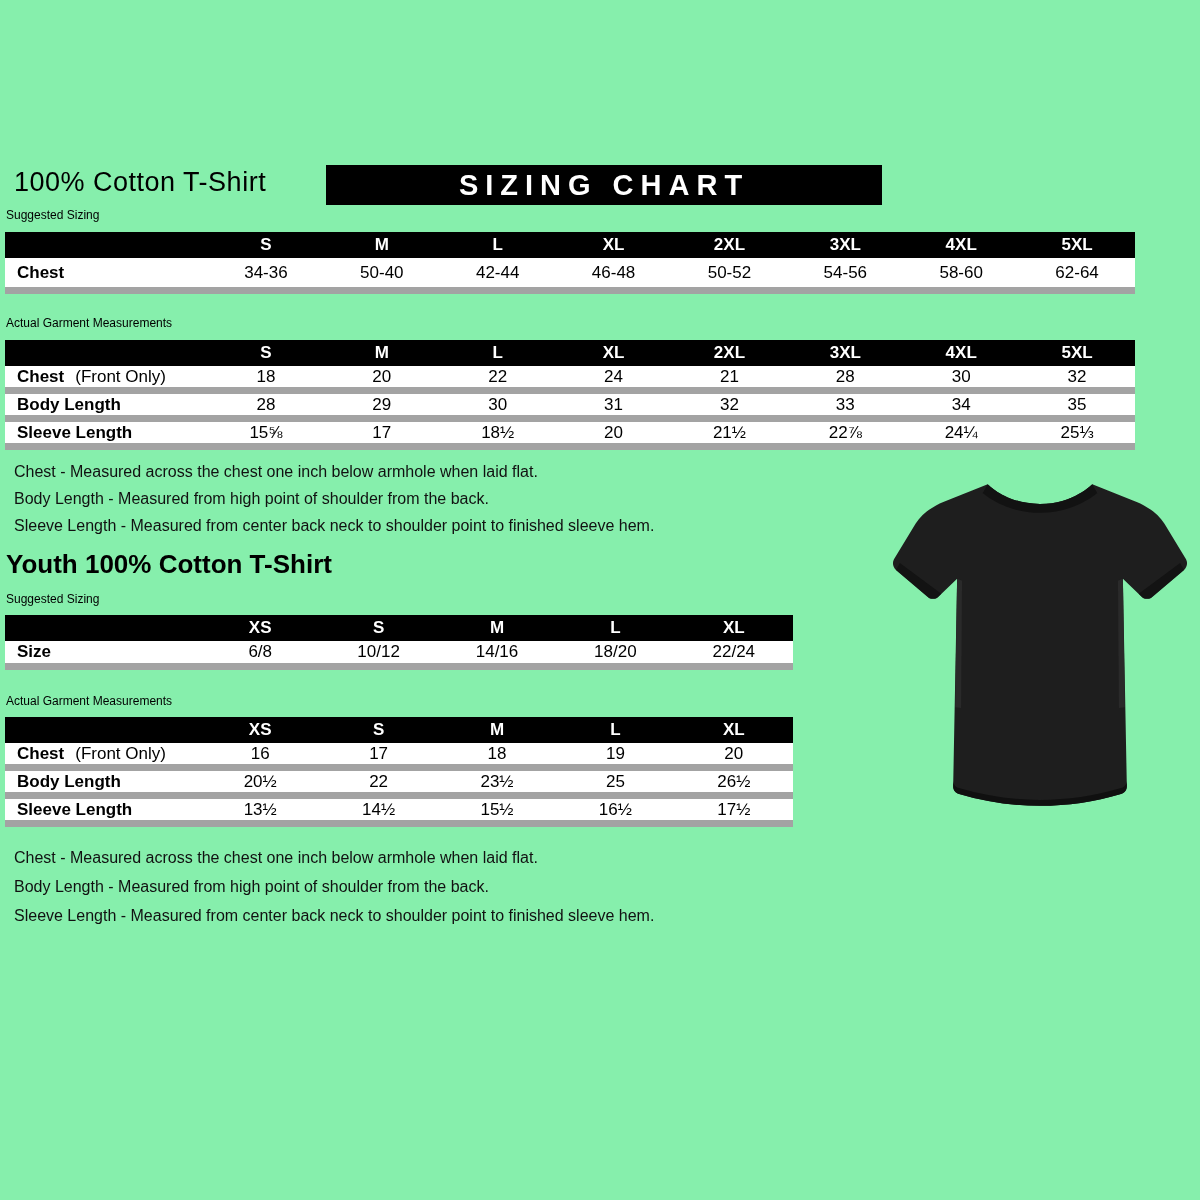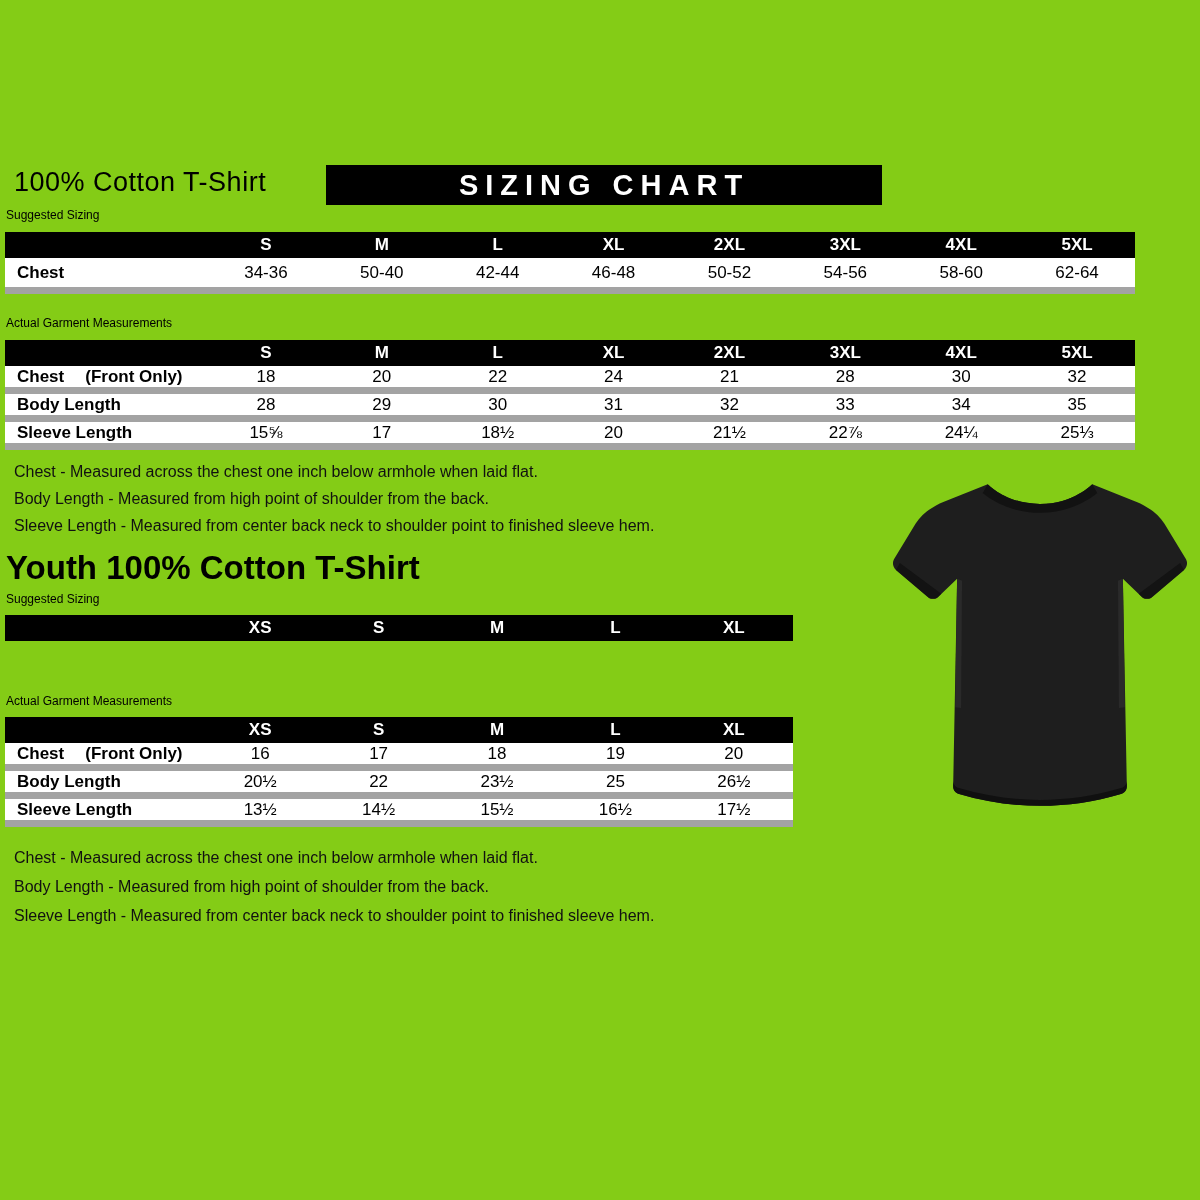--- a/index.html
+++ b/index.html
@@ -1,43 +1,43 @@
 <!DOCTYPE html>
 <html><head>
 <meta charset="utf-8">
 <style>
   * { margin:0; padding:0; box-sizing:border-box; }
   html,body { width:1200px; height:1200px; background:#fff; font-family:"Liberation Sans", sans-serif; color:#000; }
-  #page { position:relative; width:1200px; height:1200px; overflow:hidden; background:#84cc16; }
+  #page { position:relative; width:1200px; height:1200px; overflow:hidden; background:#86efac; }
 
   .adult-title { position:absolute; left:14px; top:167px; font-size:27px; font-weight:400; letter-spacing:0.5px; }
   .banner { position:absolute; left:326px; top:165px; width:556px; height:40px; background:#000; color:#fff;
             display:flex; align-items:center; justify-content:center; font-size:29px; font-weight:bold; letter-spacing:7px; }
   .sec-label { position:absolute; left:6px; font-size:12px; }
 
   .tbl { position:absolute; left:5px; font-size:17px; }
   .thead { display:grid; background:#000; color:#fff; font-weight:bold; height:26px; }
   .trow  { display:grid; border-bottom:7px solid #a3a3a3; background:#fff; }
   .adult-grid .thead, .adult-grid .trow { grid-template-columns:203px repeat(8, 1fr); }
   .youth-grid .thead, .youth-grid .trow { grid-template-columns:196px repeat(5, 1fr); }
   .adult-grid { width:1130px; }
   .youth-grid { width:788px; }
   .th, .td { display:flex; align-items:center; justify-content:center; white-space:nowrap; }
   .label-cell { justify-content:flex-start; padding-left:12px; }
   .lbl-b { font-weight:bold; }
-  .lbl-n { font-weight:bold; margin-left:21px; }
+  .lbl-n { font-weight:normal; margin-left:11px; }
   .row-h36 .trow { height:36px; }
   .row-h29 .trow { height:29px; }
   .row-h28 .trow { height:28px; }
 
   .notes { position:absolute; left:14px; font-size:16px; color:#111; }
   .note-line { height:27px; display:flex; align-items:center;text-align:right; }
   .notes-youth .note-line { height:29px; }
 
-  .youth-title { position:absolute; left:6px; top:549px; font-size:33px; font-weight:bold; }
+  .youth-title { position:absolute; left:6px; top:549px; font-size:26px; font-weight:bold; }
 
   .tshirt { position:absolute; left:892px; top:468px; width:296px; height:350px; }
 </style>
 </head>
 <body>
 
 <div id="page">
 
   <div class="adult-title">100% Cotton T-Shirt</div>
   <div class="banner">SIZING CHART</div>
@@ -139,20 +139,30 @@
 
   <div class="tbl youth-grid row-h29" style="top:615px">
     <div class="thead">
       <div class="th label-cell"></div>
       <div class="th">XS</div>
       <div class="th">S</div>
       <div class="th">M</div>
       <div class="th">L</div>
       <div class="th">XL</div>
     </div>
+    <div class="trow">
+      <div class="td label-cell">
+          <span class="lbl-b">Size</span>
+        </div>
+      <div class="td">6/8</div>
+      <div class="td">10/12</div>
+      <div class="td">14/16</div>
+      <div class="td">18/20</div>
+      <div class="td">22/24</div>
+    </div>
   </div>
 
   <div class="sec-label" style="top:694px">Actual Garment Measurements</div>
 
   <div class="tbl youth-grid row-h28" style="top:717px">
     <div class="thead">
       <div class="th label-cell"></div>
       <div class="th">XS</div>
       <div class="th">S</div>
       <div class="th">M</div>

